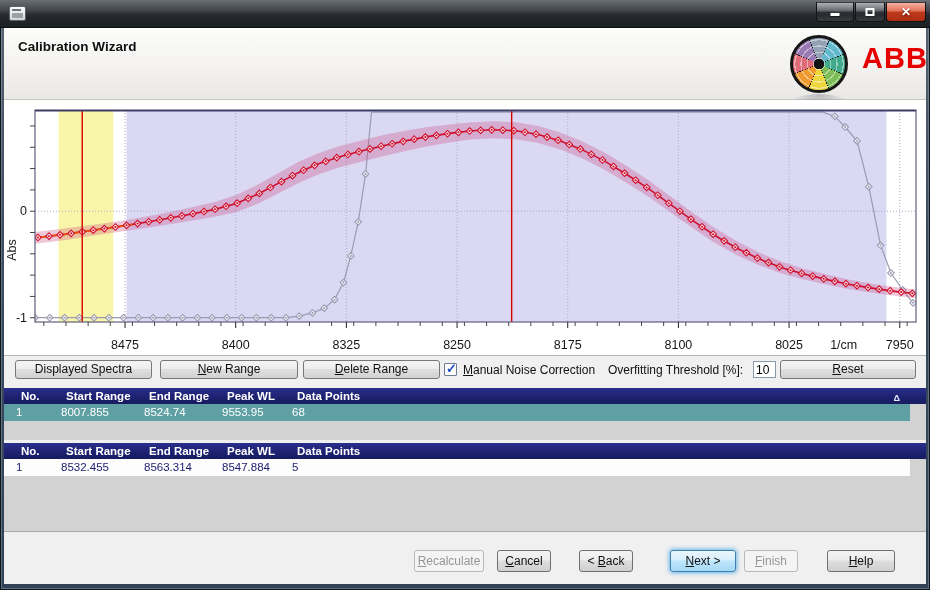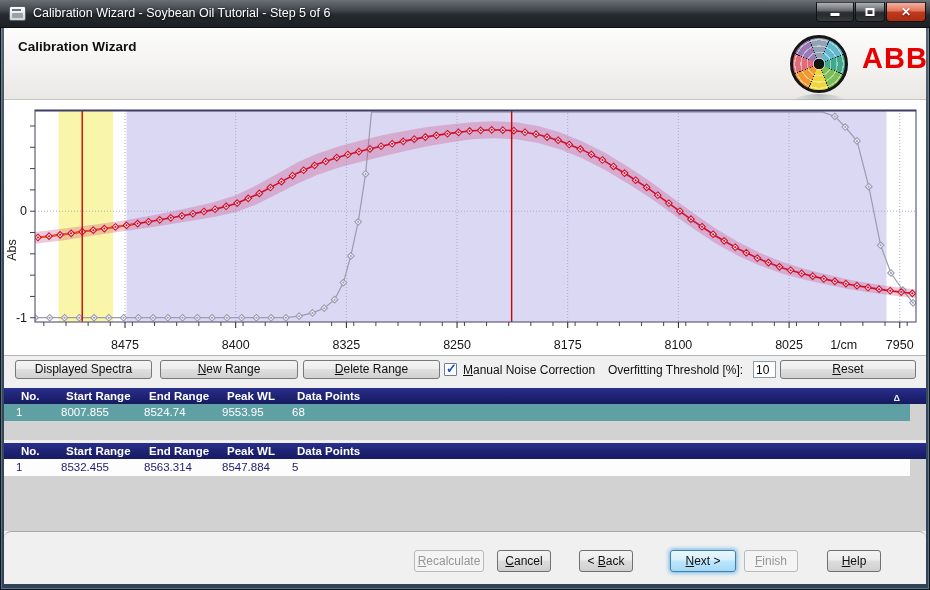--- a/index.html
+++ b/index.html
@@ -61,39 +61,38 @@
   .thead{position:relative;display:grid;grid-template-columns:45px 83px 78px 70px auto;height:16px;
     background:linear-gradient(180deg,#2a2f8c,#1d2272 55%,#171b60);color:#fff;font-size:11.5px;font-weight:bold;line-height:16px;}
   .thead span{padding-left:17px;overflow:hidden;white-space:nowrap;}
   .trow{display:grid;grid-template-columns:45px 83px 78px 70px auto;height:17px;width:906px;font-size:11.5px;line-height:17px;}
   .trow span{padding-left:12px;white-space:nowrap;}
   #table1 .trow{background:#5fa0a4;color:#fff;}
   #table2 .trow{background:#fdfdfd;color:#1c1c6e;}
   .sort-ind{position:absolute;right:26px;top:2px;font-size:9px;color:#e9e9fa;padding:0 !important;}
   .gap{position:absolute;left:0;top:412px;width:922px;height:3px;background:#f0f0f0;}
   
-  .footer{position:absolute;left:0;top:503px;width:922px;height:53px;background:#f0f0f0;border-top:1px solid #a8a8a8;border-radius:7px;}
+  .footer{position:absolute;left:0;top:503px;width:922px;height:53px;background:#f0f0f0;border-top:1px solid #a8a8a8;}
   .fbtn{position:absolute;top:18px;height:22px;border:1px solid #707070;border-radius:3px;font-size:12px;color:#101010;
     background:linear-gradient(180deg,#f3f3f3,#ececec 45%,#dddddd 50%,#cfcfcf);text-align:center;line-height:20px;white-space:nowrap;}
   .fbtn.default{border:1px solid #3c7fb1;background:linear-gradient(180deg,#ebf6fd,#d6effc 45%,#bee6fd 50%,#a6d9f4);
     box-shadow:0 0 4px 1px #67b4e4;}
   .fbtn.disabled{background:#f4f4f4;border:1px solid #b5babd;color:#969696;box-shadow:none;}
   #btn-recalc{left:410px;width:70px;} #btn-cancel{left:493px;width:54px;} #btn-back{left:575px;width:54px;}
-  #btn-next{left:658px;width:66px;margin-left:8px;} #btn-finish{left:740px;width:54px;} #btn-help{left:823px;width:54px;}
+  #btn-next{left:658px;width:66px;margin-left:8px;} #btn-finish{left:740px;width:54px;} #btn-help{left:823px;width:68px;}
 </style>
 </head>
 <body>
 
 <div class="window">
   <div class="titlebar">
     <div class="app-icon">
         <i></i>
         <b></b>
       </div>
-    <div class="window-title">Calibration Wizard - Soybean Oil Tutorial - Step 5 of 6</div>
     <div class="caption-btn" id="btn-min">
         <span class="min-glyph"></span>
       </div>
     <div class="caption-btn" id="btn-max">
         <span class="max-glyph"></span>
       </div>
     <div class="caption-btn" id="btn-close">
         <span class="close-glyph">✕</span>
       </div>
   </div>

